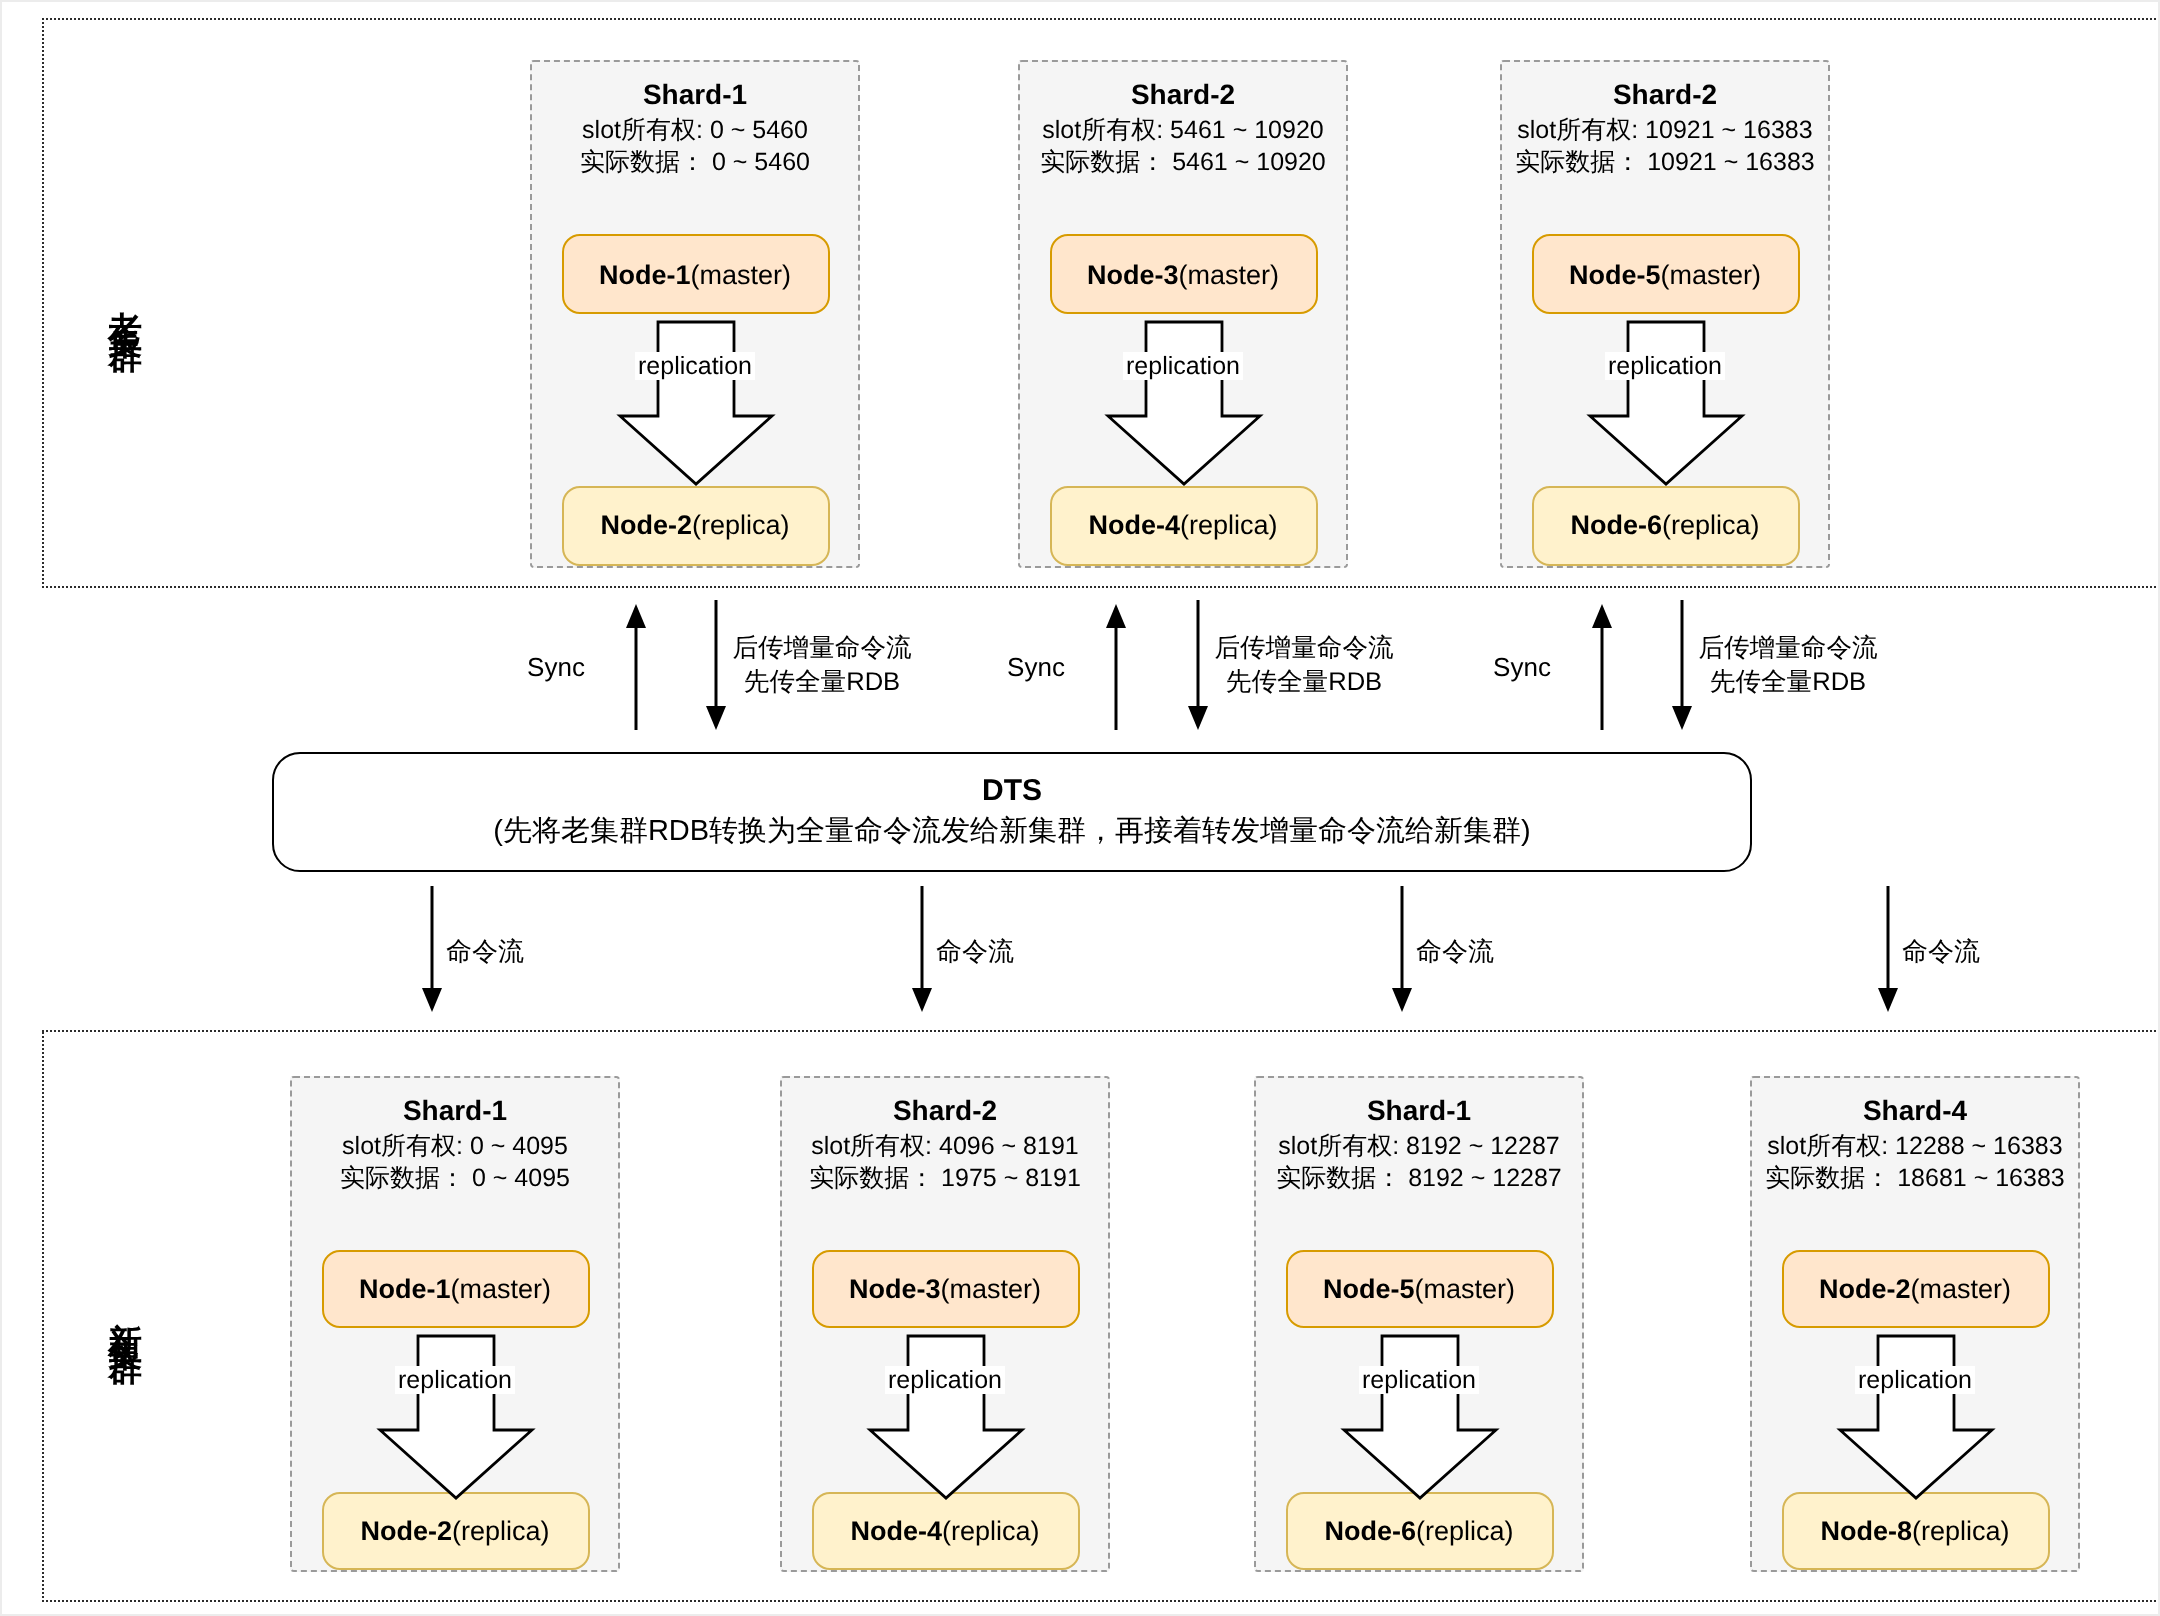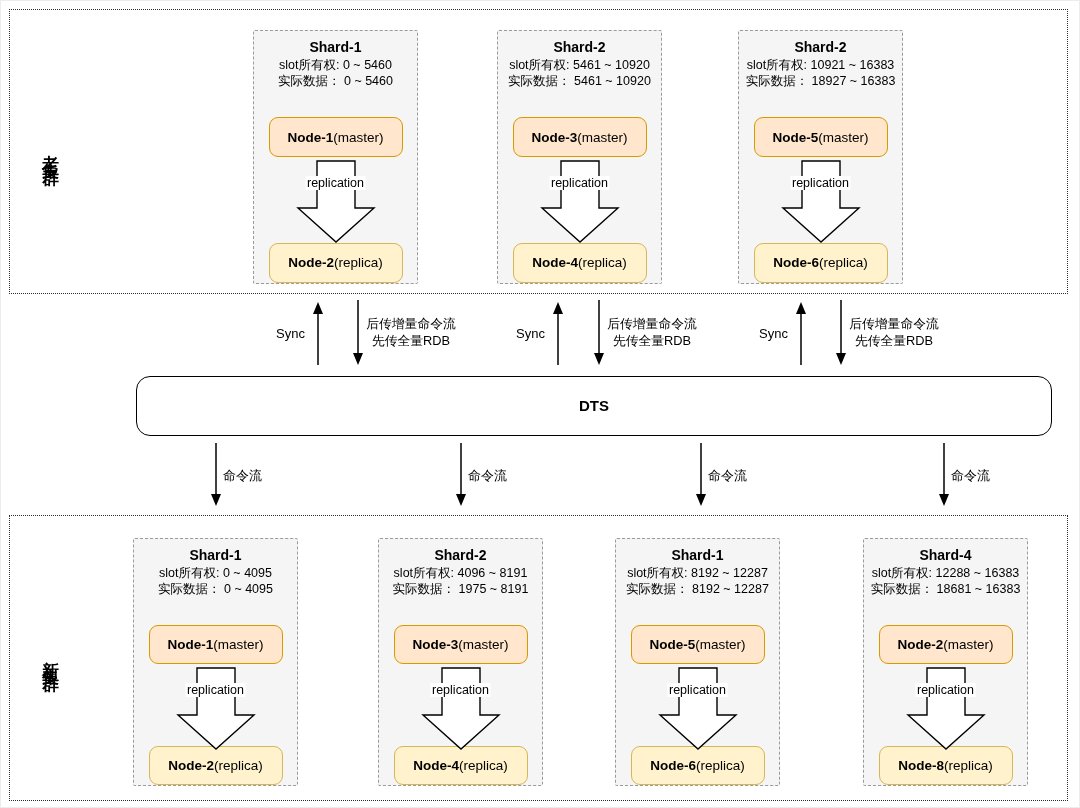--- a/index.html
+++ b/index.html
@@ -2,21 +2,21 @@
 <html><head>
 <meta charset="utf-8">
 <style>
   html,body{margin:0;padding:0;background:#ffffff;}
   .page{
     position:relative;width:1080px;height:808px;background:#ffffff;
     font-family:"Liberation Sans","DejaVu Sans",sans-serif;color:#000;
     overflow:hidden;box-sizing:border-box;border:1px solid #ececec;
   }
   
-  .cluster{position:absolute;left:8px;width:1059px;border:1.5px dotted #2c2c2c;background:#fff;box-sizing:border-box;}
+  .cluster{position:absolute;left:20px;width:1059px;border:1.5px dotted #2c2c2c;background:#fff;box-sizing:border-box;}
   .cluster.old{top:8px;height:285px;}
   .cluster.new{top:514px;height:286px;}
   .cluster-label{
     position:absolute;left:32px;top:50%;transform:translateY(-50%);
     writing-mode:vertical-rl;text-orientation:upright;
     font-weight:bold;font-size:17px;letter-spacing:7px;line-height:1;
   }
   
   .shard{
     position:absolute;width:165px;background:#f5f5f5;border:1.2px dashed #9a9a9a;
@@ -34,26 +34,26 @@
   .node.replica{background:#fff2cc;border:1.3px solid #d6b656;margin-top:2px;}
   .node-name{font-weight:bold;}
   .block-arrow{position:relative;width:92px;height:84px;margin-top:3px;}
   .block-arrow svg{position:absolute;left:0;top:0;}
   .rep-label{
     position:absolute;left:50%;top:16px;transform:translateX(-50%);
     background:#ffffff;font-size:12.5px;padding:0 2px;white-space:nowrap;
   }
   
   .abs{position:absolute;}
-  .sync-label{width:54px;text-align:right;font-size:13px;}
+  .sync-label{width:54px;text-align:center;font-size:13px;}
   .mid-label{width:100px;text-align:center;font-size:12.8px;line-height:1.32;white-space:nowrap;}
   .cmd-label{font-size:13px;white-space:nowrap;text-align:right;}
   
   .dts-box{
-    position:absolute;left:135px;top:375px;width:916px;height:60px;
+    position:absolute;left:135px;top:375px;width:740px;height:60px;
     border:1.4px solid #000;border-radius:14px;background:#fff;box-sizing:border-box;
     display:flex;flex-direction:column;align-items:center;justify-content:center;line-height:1.45;
   }
   .dts-title{font-weight:bold;font-size:15px;}
   .dts-desc{font-size:14.5px;white-space:nowrap;}
 </style>
 </head>
 <body>
 
 <div class="page">
@@ -97,21 +97,21 @@
       </div>
       <div class="node replica">
         <span class="node-name">Node-4</span>
           <span class="node-role">(replica)</span>
       </div>
     </div>
 
     <div class="shard" style="left:728px">
       <div class="shard-title">Shard-2</div>
       <div class="shard-line">slot所有权: 10921 ~ 16383</div>
-      <div class="shard-line">实际数据： 18927 ~ 16383</div>
+      <div class="shard-line">实际数据： 10921 ~ 16383</div>
       <div class="node master">
         <span class="node-name">Node-5</span>
           <span class="node-role">(master)</span>
       </div>
       <div class="block-arrow">
         <svg width="92" height="84" viewBox="0 0 92 84">
             <polygon points="27,1 65,1 65,48 84,48 46,82 8,48 27,48" fill="#ffffff" stroke="#000000" stroke-width="1.4"></polygon>
           </svg>
         <span class="rep-label">replication</span>
       </div>
@@ -159,20 +159,21 @@
       <line x1="7" y1="0" x2="7" y2="54" stroke="#000" stroke-width="1.5"></line>
       <polygon points="7,65 2,53 12,53" fill="#000"></polygon>
     </svg>
   <div class="abs mid-label" style="left:843px;top:315px">
     <div>后传增量命令流</div>
     <div>先传全量RDB</div>
   </div>
 
   <div class="dts-box">
     <div class="dts-title">DTS</div>
+    <div class="dts-desc">(先将老集群RDB转换为全量命令流发给新集群，再接着转发增量命令流给新集群)</div>
   </div>
 
   <svg class="abs" style="left:208px;top:442px" width="14" height="64">
       <line x1="7" y1="0" x2="7" y2="52" stroke="#000" stroke-width="1.5"></line>
       <polygon points="7,63 2,51 12,51" fill="#000"></polygon>
     </svg>
   <div class="abs cmd-label" style="left:222px;top:466px">命令流</div>
 
   <svg class="abs" style="left:453px;top:442px" width="14" height="64">
       <line x1="7" y1="0" x2="7" y2="52" stroke="#000" stroke-width="1.5"></line>

